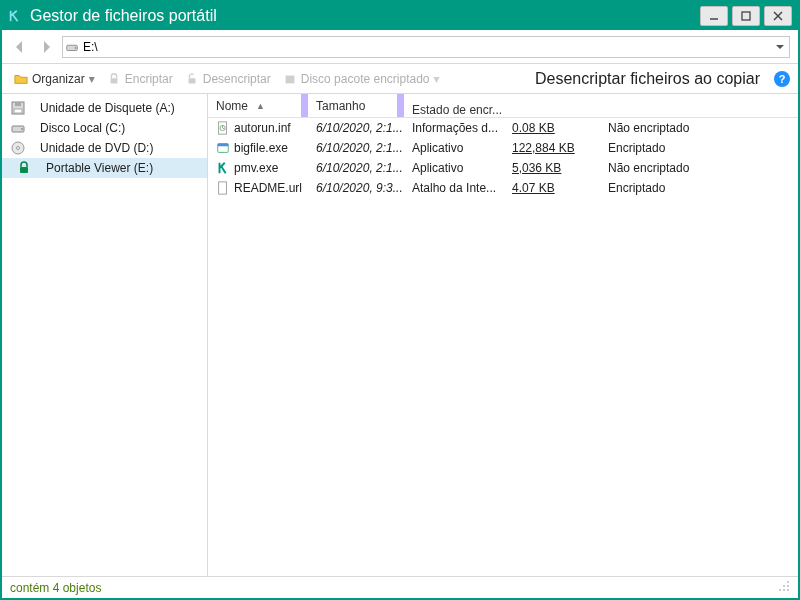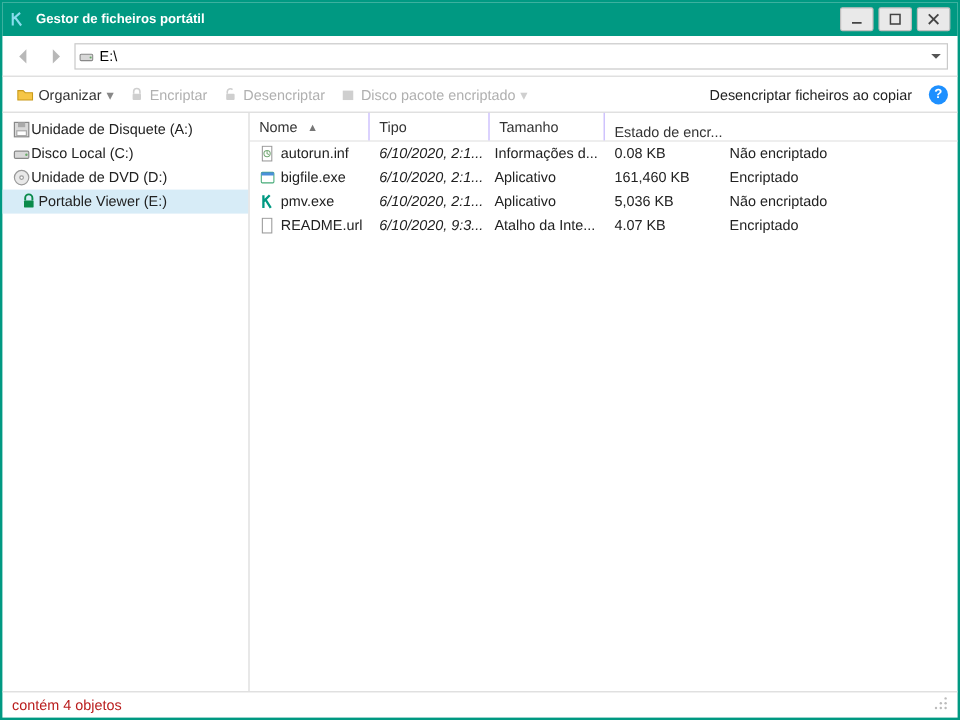--- a/index.html
+++ b/index.html
@@ -1,61 +1,61 @@
 <!DOCTYPE html>
 <html><head>
 <meta charset="utf-8">
 <style>
   * { box-sizing: border-box; margin: 0; padding: 0; font-family: "Segoe UI", Tahoma, sans-serif; }
   body { background: #fff; width: 800px; height: 600px; overflow: hidden; }
   .window { width: 800px; height: 600px; border: 2px solid #009982; display: flex; flex-direction: column; background: #fff; }
   .titlebar { height: 28px; background: #009982; color: #fff; display: flex; align-items: center; padding: 0 6px; }
   .titlebar .app-icon { width: 14px; height: 14px; margin-right: 8px; color:#8de; }
-  .titlebar .title { font-size: 11px; flex: 1; font-weight: bold; }
+  .titlebar .title { font-size: 16px; flex: 1; }
   .titlebar .ctrls { display: flex; gap: 0; }
   .titlebar .ctrl { width: 28px; height: 20px; background: #e9e9e9; border: 1px solid #bfbfbf; display:flex; align-items:center; justify-content:center; margin-left:4px; border-radius:2px; }
   .titlebar .ctrl svg { width:10px; height:10px; }
   .navbar { height: 34px; border-bottom: 1px solid #d9d9d9; display:flex; align-items:center; padding: 0 8px; gap:6px; }
   .nav-arrow { width: 20px; height: 20px; color:#b8b8b8; display:flex; align-items:center; justify-content:center; }
   .addr-wrap { flex:1; display:flex; align-items:center; border:1px solid #c9c9c9; height:22px; background:#fff; }
   .addr-icon { width:18px; display:flex; align-items:center; justify-content:center; color:#666; }
   .addr-input { border:none; outline:none; font-size:12px; flex:1; padding:0 2px; }
   .addr-drop { width:18px; display:flex; align-items:center; justify-content:center; color:#555; border-left:0; }
   .toolbar { height: 30px; border-bottom: 1px solid #d9d9d9; display:flex; align-items:center; padding: 0 8px; gap:4px; font-size:12px; color:#333; }
   .tbtn { display:flex; align-items:center; gap:4px; padding:2px 4px; color:#333; }
   .tbtn.disabled { color:#b0b0b0; }
   .tbtn .drop { color:#888; }
   .tbtn.disabled .drop { color:#cfcfcf; }
   .tbar-spacer { flex:1; }
-  .copy-opt { font-size:12px; color:#222; padding:2px 4px; }
+  .copy-opt { font-size:16px; color:#222; padding:2px 4px; }
   .help-icon { width:16px; height:16px; border-radius:50%; background:#1e90ff; color:#fff; display:flex; align-items:center; justify-content:center; font-size:11px; font-weight:bold; margin-left:6px; }
   .body { flex:1; display:flex; min-height:0; }
   .sidebar { width:206px; border-right:1px solid #d9d9d9; padding:4px 0; overflow:auto; }
-  .side-item { display:flex; align-items:center; gap:0; height:20px; padding:0 8px; font-size:12px; color:#222; }
+  .side-item { display:flex; align-items:center; gap:14px; height:20px; padding:0 8px; font-size:12px; color:#222; }
   .side-item.selected { background:#d7ecf7;padding-left:14px; }
   .side-item .dicon { width:16px; height:16px; display:flex; align-items:center; justify-content:center; }
   .filegrid { flex:1; display:flex; flex-direction:column; min-width:0; }
   .cols { display:flex; height:24px; border-bottom:1px solid #e3e3e3; font-size:12px; color:#333; }
-  .col { display:flex; align-items:center; padding:0 8px; border-right:1px solid #c4b5fd; overflow:hidden; white-space:nowrap; text-overflow:ellipsis; }
+  .col { display:flex; align-items:center; padding:0 8px; border-right:7px solid #c4b5fd; overflow:hidden; white-space:nowrap; text-overflow:ellipsis; }
   .col.name { width:100px; }
   .col.date { width:96px; }
   .col.type { width:100px; }
   .col.size { width:96px; }
   .col.enc  { flex:1; border-right:none;align-items:flex-end; }
   .sort-arrow { margin-left:8px; color:#777; font-size:9px; }
   .rows { flex:1; overflow:auto; }
   .row { display:flex; height:20px; font-size:12px; color:#222; align-items:center; }
   .cell { padding:0 8px; overflow:hidden; white-space:nowrap; text-overflow:ellipsis; display:flex; align-items:center; gap:4px; }
   .cell.name { width:100px; }
   .cell.date { width:96px;font-style:italic; }
   .cell.type { width:100px; }
-  .cell.size { width:96px; }
+  .cell.size { width:96px;text-decoration:underline; }
   .cell.enc  { flex:1; }
   .ficon { width:14px; height:14px; display:inline-flex; align-items:center; justify-content:center; flex-shrink:0; }
-  .statusbar { height:22px; border-top:1px solid #d9d9d9; display:flex; align-items:center; padding:0 8px; font-size:12px; color:#b91c1c; }
+  .statusbar { height:22px; border-top:1px solid #d9d9d9; display:flex; align-items:center; padding:0 8px; font-size:12px; color:#4d7c0f; }
   .grip { margin-left:auto; color:#bbb; }
 </style>
 </head>
 <body>
 
 <div class="window">
 
   <div class="titlebar">
     <span class="app-icon">
       <svg viewBox="0 0 16 16">
@@ -194,23 +194,20 @@
         <span>Portable Viewer (E:)</span>
       </div>
     </div>
 
     <div class="filegrid">
       <div class="cols">
         <div class="col name">
             <span>Nome</span>
             <span class="sort-arrow">▲</span>
           </div>
-        <div class="col type">
-            <span>Tipo</span>
-          </div>
         <div class="col size">
             <span>Tamanho</span>
           </div>
         <div class="col enc">
             <span>Estado de encr...</span>
           </div>
       </div>
       <div class="rows" id="rows">
           <div class="row">
             <div class="cell name">
@@ -233,21 +230,21 @@
               <span class="ficon">
                 <svg viewBox="0 0 16 16" width="14" height="14">
                   <rect x="2" y="3" width="12" height="10" rx="1" fill="#fff" stroke="#4a7"></rect>
                   <rect x="2" y="3" width="12" height="3" fill="#4a90d9"></rect>
                 </svg>
               </span>
               <span>bigfile.exe</span>
             </div>
             <div class="cell date">6/10/2020, 2:1...</div>
             <div class="cell type">Aplicativo</div>
-            <div class="cell size">161,460 KB</div>
+            <div class="cell size">122,884 KB</div>
             <div class="cell enc">Encriptado</div>
           </div>
           <div class="row">
             <div class="cell name">
               <span class="ficon">
                 <svg viewBox="0 0 16 16" width="14" height="14">
                   <path d="M4 2v12M4 8l6-6M6 6l5 8" stroke="#009982" stroke-width="2.2" fill="none"></path>
                 </svg>
               </span>
               <span>pmv.exe</span>

